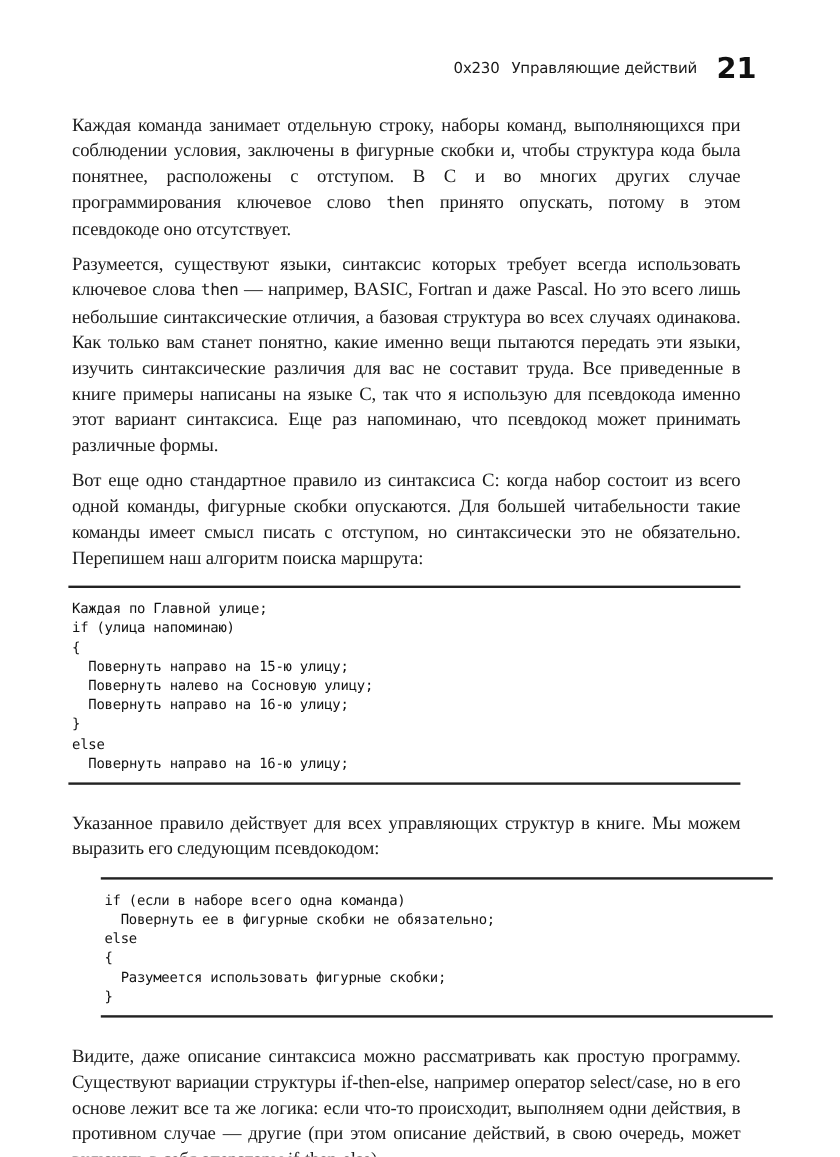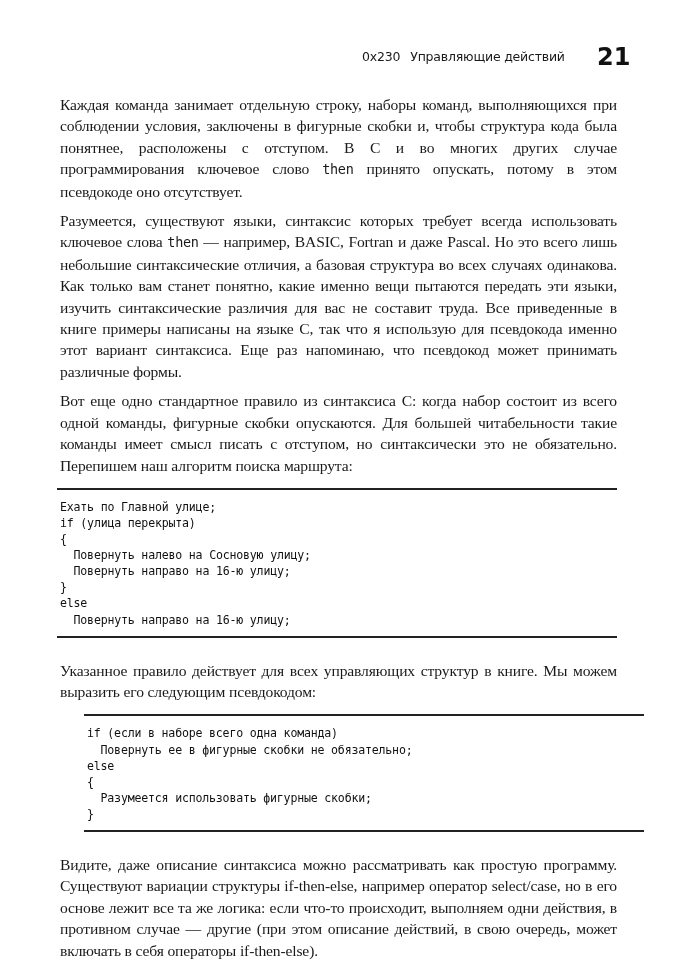--- a/index.html
+++ b/index.html
@@ -24,21 +24,21 @@
     }
     .header-section {
       position: absolute;
       left: 362px;
       top: 4px;
       font-family: "DejaVu Sans", "Liberation Sans", sans-serif;
       font-size: 12.5px;
       letter-spacing: -0.2px;
       color: #1a1a1a;
     }
-    .header-section .num { margin-right: 10px; }
+    .header-section .num { margin-right: 10px; margin-left: 16px; }
     .header-page {
       position: absolute;
       left: 597px;
       top: -2px;
       font-family: "DejaVu Sans", "Liberation Sans", sans-serif;
       font-weight: bold;
       font-size: 24px;
       color: #111;
     }
     .content {
@@ -91,23 +91,24 @@
 
 <div class="content">
 
   <p class="para"><span>Каждая команда занимает отдельную строку, наборы команд, выполняющихся при соблюдении условия, заключены в фигурные скобки и, чтобы структура кода была понятнее, расположены с отступом. В С и во многих других случае программирования ключевое слово </span><code class="inline">then</code><span> принято опускать, потому в этом псевдокоде оно отсутствует.</span></p>
 
   <p class="para"><span>Разумеется, существуют языки, синтаксис которых требует всегда использовать ключевое слова </span><code class="inline">then</code><span> — например, BASIC, Fortran и даже Pascal. Но это всего лишь небольшие синтаксические отличия, а базовая структура во всех случаях одинакова. Как только вам станет понятно, какие именно вещи пытаются передать эти языки, изучить синтаксические различия для вас не составит труда. Все приведенные в книге примеры написаны на языке С, так что я использую для псевдокода именно этот вариант синтаксиса. Еще раз напоминаю, что псевдокод может принимать различные формы.</span></p>
 
   <p class="para">Вот еще одно стандартное правило из синтаксиса С: когда набор состоит из всего одной команды, фигурные скобки опускаются. Для большей читабельности такие команды имеет смысл писать с отступом, но синтаксически это не обязательно. Перепишем наш алгоритм поиска маршрута:</p>
 
   <div class="code-block block1">
-    <div class="code-line">Ехать по Главной улице;</div>
-    <div class="code-line">if (улица перекрыта)</div>
+    <div class="code-line">Каждая по Главной улице;</div>
+    <div class="code-line">if (улица напоминаю)</div>
     <div class="code-line">{</div>
+    <div class="code-line">  Повернуть направо на 15-ю улицу;</div>
     <div class="code-line">  Повернуть налево на Сосновую улицу;</div>
     <div class="code-line">  Повернуть направо на 16-ю улицу;</div>
     <div class="code-line">}</div>
     <div class="code-line">else</div>
     <div class="code-line">  Повернуть направо на 16-ю улицу;</div>
   </div>
 
   <p class="para">Указанное правило действует для всех управляющих структур в книге. Мы можем выразить его следующим псевдокодом:</p>
 
   <div class="code-block block2">

